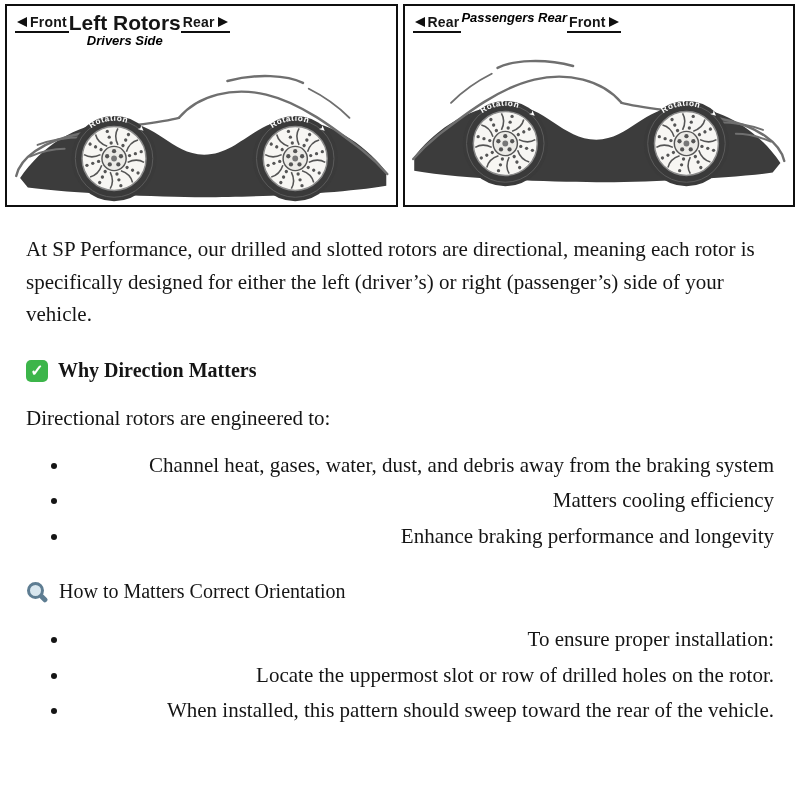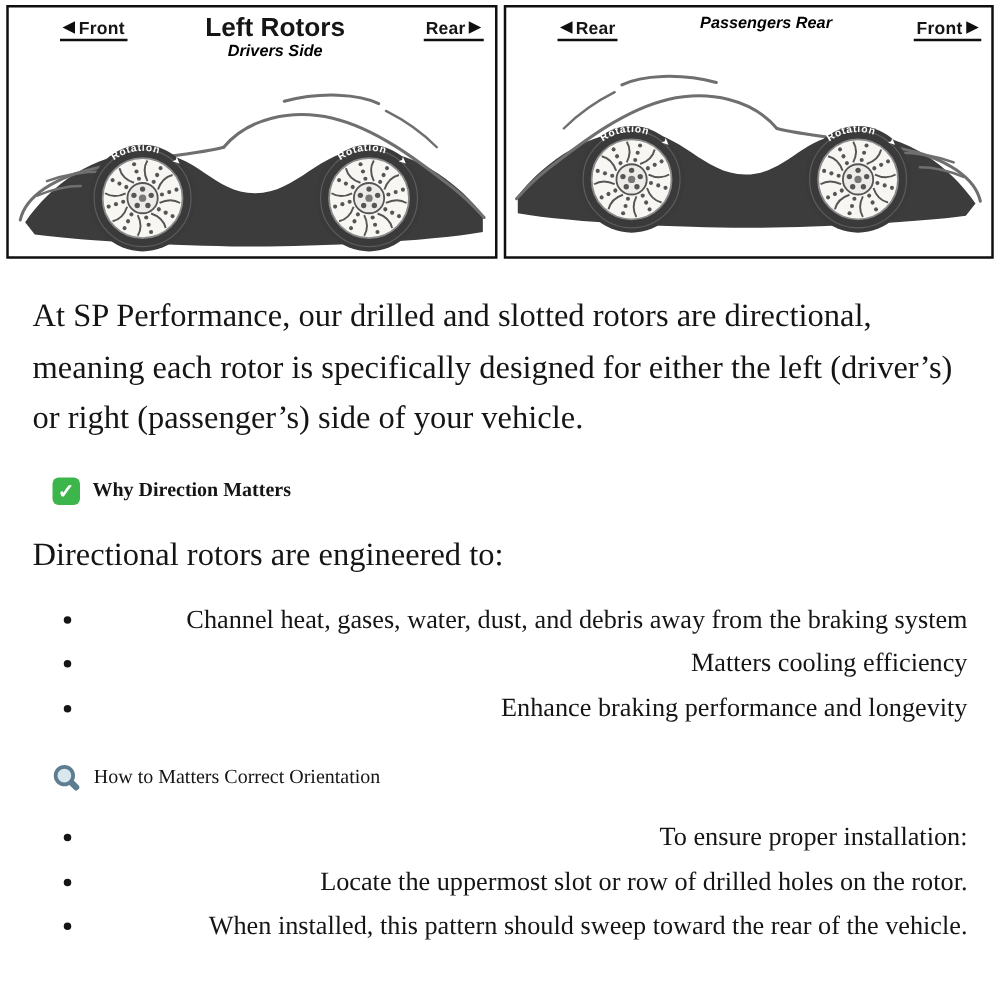--- a/index.html
+++ b/index.html
@@ -18,25 +18,23 @@
     padding: 4px 5px 2px 5px;
   }
   .panel {
     flex: 1;
     border: 2px solid #0f0f0f;
     background: #fff;
     overflow: hidden;
   }
   .panel-header {
     display: flex;
-    justify-content: space-between;
     align-items: flex-start;
     padding: 5px 8px 0 8px;
     font-family: "Liberation Sans", sans-serif;
-    margin-left: 33px;
   }
   .dir {
     display: flex;
     align-items: center;
     gap: 3px;
     border-bottom: 2.5px solid #0f0f0f;
     padding: 1px 2px 1px 2px;
     margin-top: 2px;
   }
   .dir-text {
@@ -68,30 +66,30 @@
   }
   .rot-arrow {
     font-family: "Liberation Sans", sans-serif;
     font-size: 8px;
     fill: #ffffff;
   }
 
   
   .article { padding: 10px 26px 20px 26px; }
   .article p {
-    font-size: 26px;
+    font-size: 21px;
     line-height: 1.55;
     margin: 14px 0;
   }
   h2.section-heading {
     display: flex;
     align-items: center;
     gap: 10px;
-    font-size: 16px;
-    margin: 28px 0 20px 16px;
+    font-size: 20px;
+    margin: 28px 0 20px 0;
   }
   h2.bold-heading { font-weight: 700; }
   h2.regular-heading { font-weight: 400; }
   ul.bullet-list {
     margin: 12px 0 20px 0;
     padding-left: 44px;
   }
   ul.bullet-list li {
     font-size: 21px;
     line-height: 1.55;

